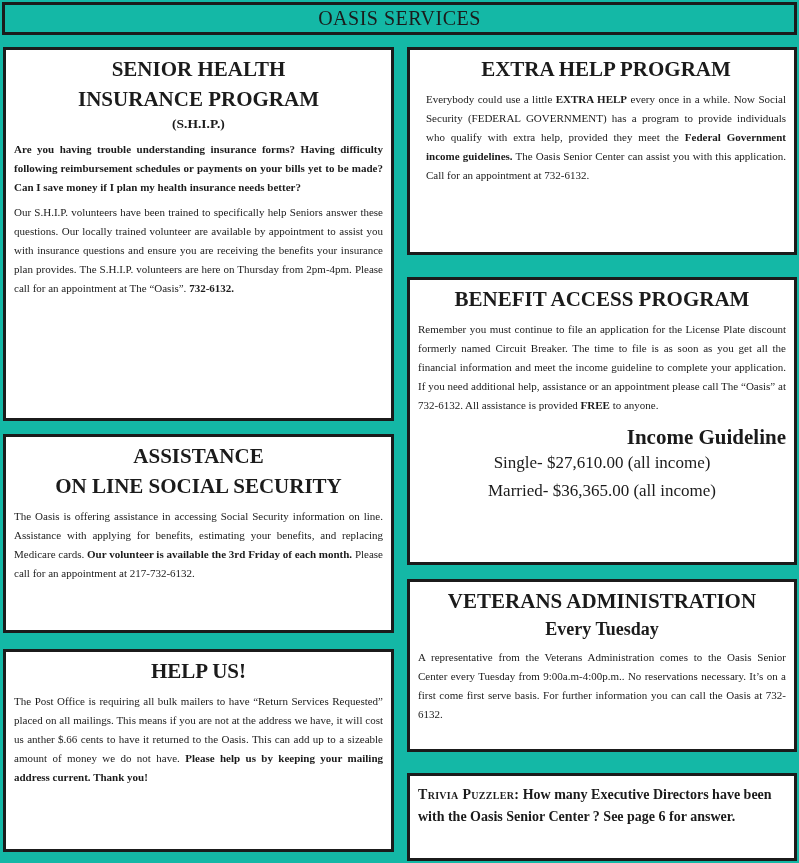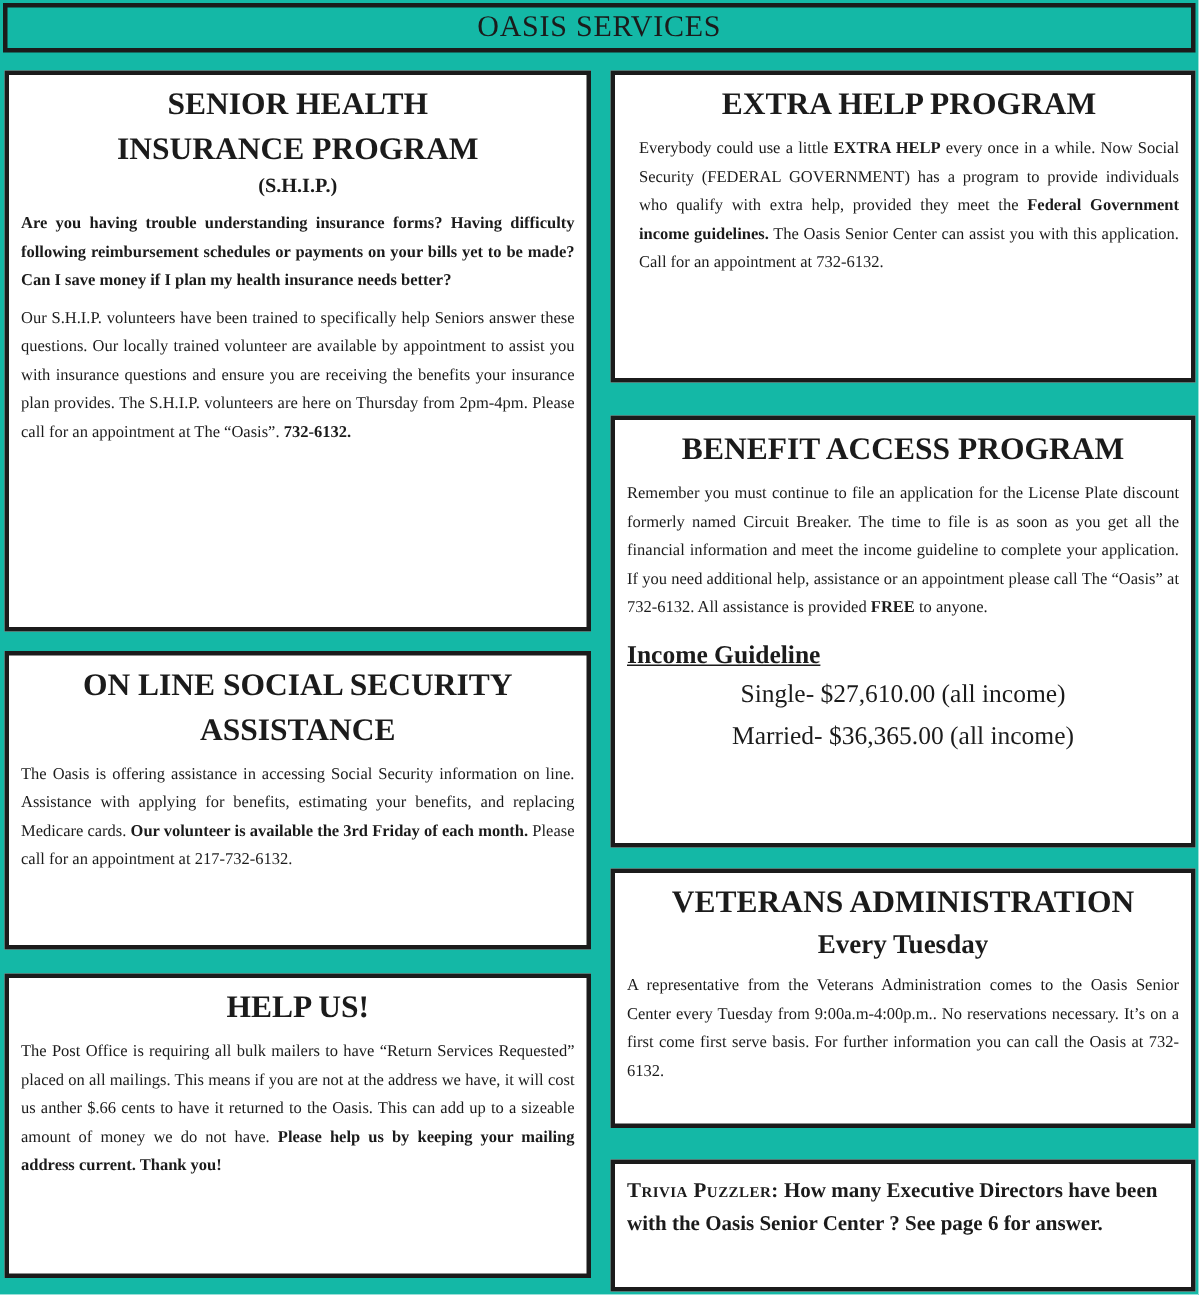--- a/index.html
+++ b/index.html
@@ -26,21 +26,21 @@
     text-align:center;font-weight:bold;font-size:21px;line-height:30px;
   }
   .sec-sub{
     text-align:center;font-weight:bold;font-size:13.5px;line-height:20px;
   }
   .para{
     text-align:justify;font-size:11px;line-height:19px;margin-top:6px;
   }
   .b{font-weight:bold;}
   .income-title{
-    text-align:left;font-weight:bold;font-size:17px;line-height:24px;margin-top:10px;text-decoration:underline;
+    text-align:right;font-weight:bold;font-size:21px;line-height:24px;margin-top:10px;
   }
   .income-line{
     text-align:center;font-size:17px;line-height:28px;
   }
   .vet-sub{
     text-align:center;font-weight:bold;font-size:18px;line-height:26px;
   }
   .trivia-para{
     font-size:14px;line-height:22px;margin-top:4px;font-weight:bold;text-align:left;
   }
@@ -69,22 +69,22 @@
 
     <div class="box box-ship">
       <div class="sec-title">SENIOR HEALTH</div>
       <div class="sec-title">INSURANCE PROGRAM</div>
       <div class="sec-sub">(S.H.I.P.)</div>
       <div class="para b">Are you having trouble understanding insurance forms?  Having difficulty following reimbursement schedules or payments on your bills yet to be made?  Can I save money if I plan my health insurance needs better?</div>
       <div class="para"><span>Our S.H.I.P. volunteers have been trained to specifically help Seniors answer these questions.  Our locally trained volunteer are available by appointment to assist you with insurance questions and ensure you are receiving the benefits your insurance plan provides.  The S.H.I.P. volunteers are here on Thursday from 2pm-4pm.  Please call for an appointment at The “Oasis”.  </span><span class="b">732-6132.</span></div>
     </div>
 
     <div class="box box-online">
+      <div class="sec-title">ASSISTANCE</div>
       <div class="sec-title">ON LINE SOCIAL SECURITY</div>
-      <div class="sec-title">ASSISTANCE</div>
       <div class="para"><span>The Oasis is offering assistance in accessing Social Security information on line.  Assistance with applying for benefits, estimating your benefits, and replacing Medicare cards.  </span><span class="b">Our volunteer is available the 3rd Friday of each month.</span><span>  Please call for an appointment at 217-732-6132.</span></div>
     </div>
 
     <div class="box box-helpus">
       <div class="sec-title">HELP US!</div>
       <div class="para"><span>The Post Office is requiring all bulk mailers to have “Return Services Requested” placed on all mailings.  This means if you are not at the address we have, it will cost us anther $.66 cents to have it returned to the Oasis.  This can add up to a sizeable amount of money we do not have.  </span><span class="b">Please help us by keeping your mailing address current.  Thank you!</span></div>
     </div>
 
   </div>
 

